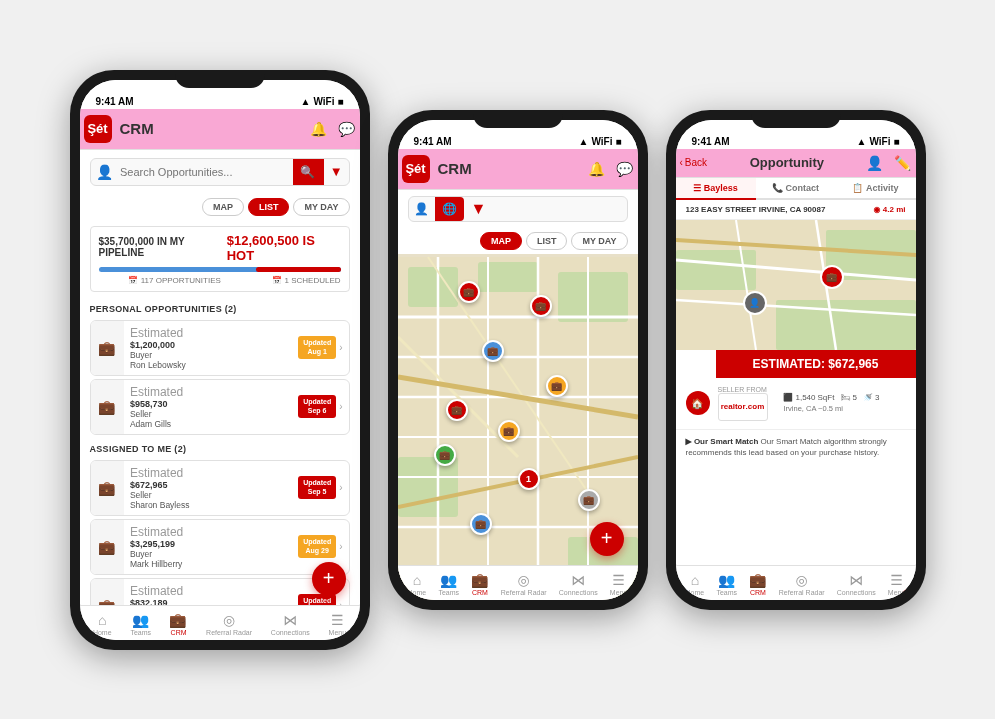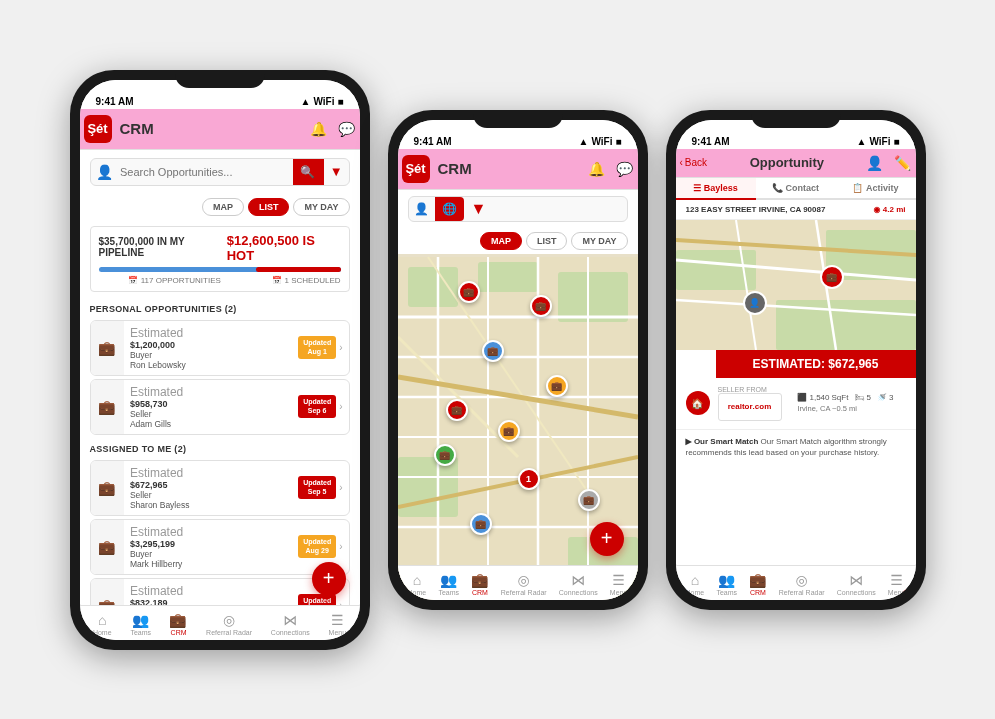--- a/index.html
+++ b/index.html
@@ -377,21 +377,21 @@
     }
 
     .seller-row {
       display: flex;
       align-items: center;
       gap: 8px;
       padding: 8px 10px;
       border-bottom: 1px solid #eee;
     }
     .seller-logo {
-      width: 64px;
+      width: 50px;
       height: 28px;
       background: #fff;
       border: 1px solid #ddd;
       border-radius: 3px;
       display: flex;
       align-items: center;
       justify-content: center;
       font-size: 7px;
       font-weight: 700;
       color: #cc0000;

